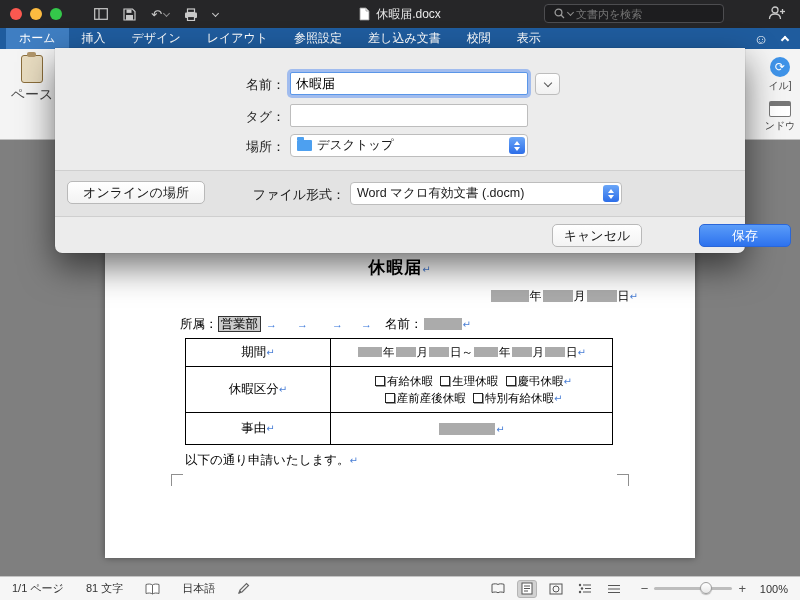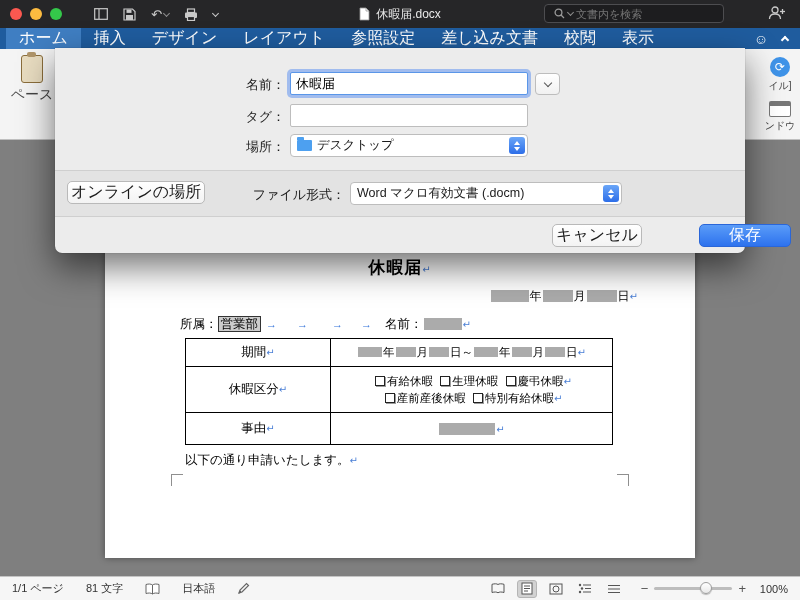--- a/index.html
+++ b/index.html
@@ -14,21 +14,21 @@
   .tb-icons{position:absolute;left:94px;top:0;height:28px;display:flex;align-items:center;gap:15px;color:#c9c9c9;font-size:13px;}
   .tb-icons .ic{display:flex;align-items:center;gap:2px;cursor:default;}
   .tb-title{position:absolute;left:300px;top:0;width:200px;height:28px;display:flex;align-items:center;justify-content:center;gap:6px;color:#eaeaea;font-size:12px;}
   .searchbox{position:absolute;right:76px;top:4px;width:180px;height:19px;background:#1d1d1f;border:1px solid #4d4d50;border-radius:4px;display:flex;align-items:center;padding:0 9px;gap:3px;}
   .searchbox input{flex:1;background:transparent;border:none;outline:none;color:#a9a9a9;font-size:11px;min-width:0;font-family:inherit;}
   .chev-dn-sm{width:5px;height:5px;border-right:1.5px solid #8c8c8c;border-bottom:1.5px solid #8c8c8c;transform:rotate(45deg);display:inline-block;margin-top:-2px;}
   .share{position:absolute;right:14px;top:5px;color:#c9c9c9;}
 
   
   .tabbar{position:absolute;top:28px;left:0;width:800px;height:21px;background:#1f5c9e;display:flex;align-items:stretch;padding-left:6px;}
-  .tab{color:#fff;font-size:16px;padding:0 13px;display:flex;align-items:center;cursor:default;}
+  .tab{color:#fff;font-size:12px;padding:0 13px;display:flex;align-items:center;cursor:default;}
   .tab.active{background:#3f7ec2;}
   .tabbar-right{margin-left:auto;display:flex;align-items:center;gap:14px;padding-right:12px;color:#fff;}
   .smiley{font-size:14px;line-height:1;}
   .chev-up{width:6px;height:6px;border-left:2px solid #fff;border-top:2px solid #fff;transform:rotate(45deg);display:inline-block;margin-top:3px;}
 
   
   .ribbon{position:absolute;top:49px;left:0;width:800px;height:91px;background:#f4f4f4;border-bottom:1px solid #bfbfbf;}
   .paste-frag{position:absolute;left:10px;top:6px;width:44px;text-align:center;color:#444;font-size:14px;}
   .clipboard{width:22px;height:28px;border:1.5px solid #8a6d3b;border-radius:3px;background:#e8dcc0;margin:0 auto 3px;position:relative;}
   .clipboard:before{content:"";position:absolute;left:5px;top:-4px;width:9px;height:5px;background:#b0956a;border-radius:2px;}
@@ -66,21 +66,21 @@
   .dlg-label{position:absolute;width:130px;text-align:right;}
   .txtfield{position:absolute;height:23px;background:#fff;border:1px solid #bdbdbd;border-radius:2px;font-size:13px;padding:0 5px;font-family:inherit;outline:none;}
   .txtfield.focused{border:1px solid #5a96e8;box-shadow:0 0 0 3px rgba(100,150,240,.55);}
   .disclose{position:absolute;left:480px;top:25px;width:25px;height:22px;background:linear-gradient(#fff,#f1f1f1);border:1px solid #bdbdbd;border-radius:4px;display:flex;align-items:center;justify-content:center;}
   .chev-dn-dk{width:6px;height:6px;border-right:1.5px solid #555;border-bottom:1.5px solid #555;transform:rotate(45deg);margin-top:-3px;}
   .popup{position:absolute;height:23px;background:#fff;border:1px solid #bdbdbd;border-radius:4px;display:flex;align-items:center;padding:0 22px 0 6px;font-size:12.5px;white-space:nowrap;overflow:hidden;}
   .cap{position:absolute;top:2px;bottom:2px;right:2px;width:16px;border-radius:3px;background:linear-gradient(#6aa6f8,#2d6ee8);display:flex;flex-direction:column;align-items:center;justify-content:center;gap:2px;}
   .tri-up{width:0;height:0;border-left:3px solid transparent;border-right:3px solid transparent;border-bottom:4px solid #fff;}
   .tri-dn{width:0;height:0;border-left:3px solid transparent;border-right:3px solid transparent;border-top:4px solid #fff;}
   .band{position:absolute;left:0;top:122px;width:100%;height:47px;background:#e3e3e3;border-top:1px solid #cfcfcf;border-bottom:1px solid #cfcfcf;}
-  .btn{position:absolute;height:23px;border-radius:5px;font-size:16px;display:flex;align-items:center;justify-content:center;font-family:inherit;cursor:default;}
+  .btn{position:absolute;height:23px;border-radius:5px;font-size:13px;display:flex;align-items:center;justify-content:center;font-family:inherit;cursor:default;}
   .btn.plain{background:linear-gradient(#ffffff,#f3f3f3);border:1px solid #b9b9b9;color:#1a1a1a;}
   .btn.primary{background:linear-gradient(#5a9cf8,#2d72ee);border:1px solid #2a66d8;color:#fff;margin-left:48px;}
   .folder{width:15px;height:11px;background:#4da0f0;border-radius:1px;position:relative;margin-right:5px;flex:0 0 auto;}
   .folder:before{content:"";position:absolute;top:-3px;left:0;width:7px;height:3px;background:#4da0f0;border-radius:1px 1px 0 0;}
 
   
   .statusbar{position:absolute;left:0;bottom:0;width:800px;height:24px;background:#f6f6f6;border-top:1px solid #c4c4c4;display:flex;align-items:center;font-size:11px;color:#333;padding:0 12px;}
   .sb-item{margin-right:22px;display:flex;align-items:center;gap:4px;}
   .sb-right{margin-left:auto;display:flex;align-items:center;gap:9px;}
   .vicon{width:20px;height:18px;display:flex;align-items:center;justify-content:center;border-radius:3px;}

